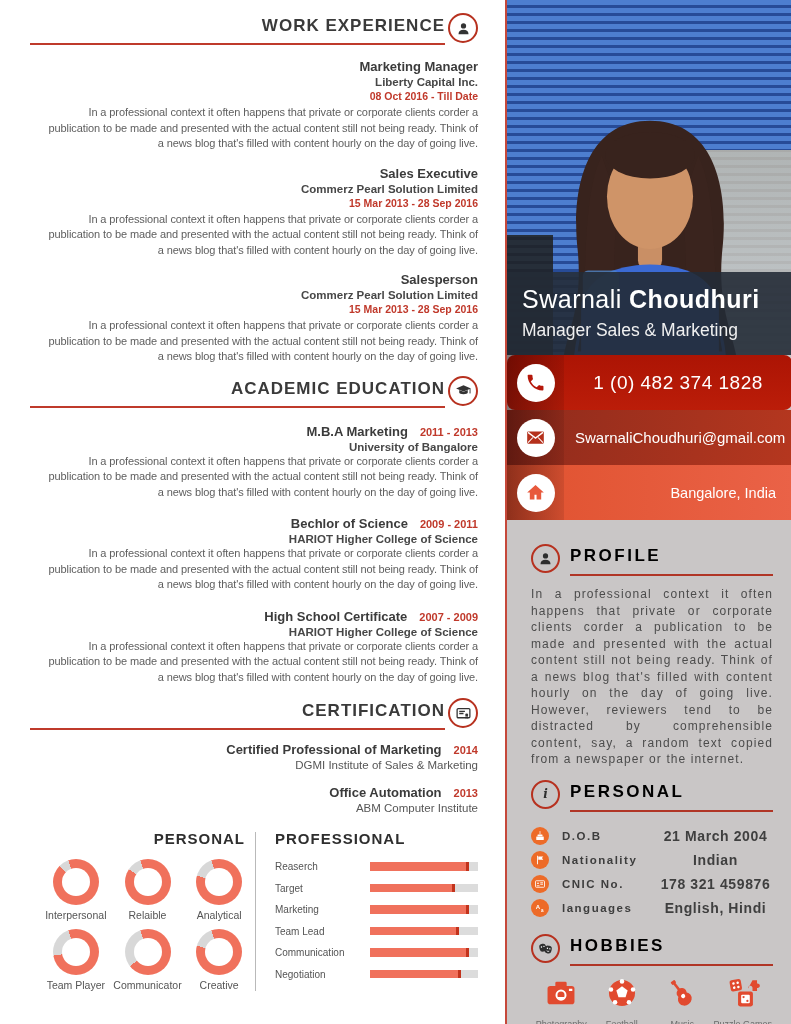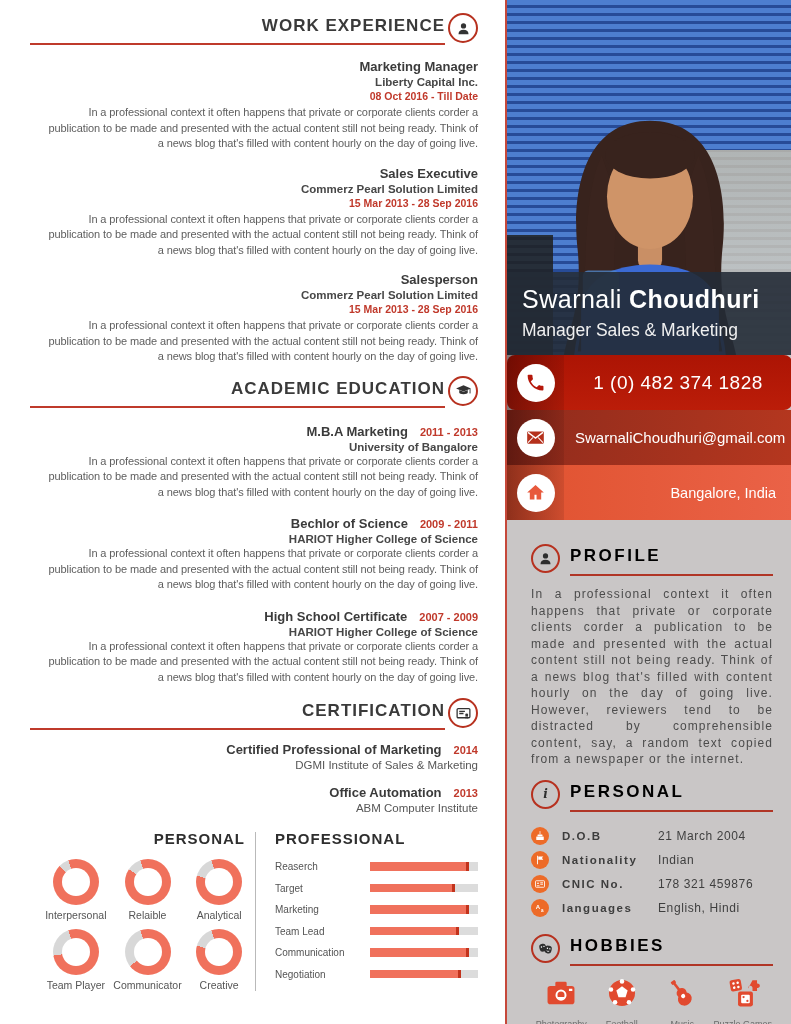--- a/index.html
+++ b/index.html
@@ -87,21 +87,21 @@
   .profile-sec { margin-top:24px; }
   .personal-sec { margin-top:12px; }
   .hobbies-sec { margin-top:14px; }
 
   .p-rows { margin-top:12px; }
   .p-row { display:flex; align-items:center; height:24px; }
   .p-icon { flex:none; width:18px; height:18px; border-radius:50%; background:#ed6b28; color:#fff;
             display:flex; align-items:center; justify-content:center; margin-right:13px; }
   .p-icon svg { width:12px; height:12px; }
   .p-label { width:96px; font-size:11.5px; font-weight:bold; letter-spacing:1.5px; color:#3d3d3d; }
-  .p-value { flex:1; text-align:left; font-size:12px; letter-spacing:0.6px; color:#3f3f3f; }
+  .p-value { flex:1; text-align:center; font-size:14px; letter-spacing:0.6px; color:#3f3f3f;font-weight:bold; }
 
   .hobby-row { display:flex; margin-top:10px; }
   .hobby { flex:1; display:flex; flex-direction:column; align-items:center; }
   .hobby svg { width:36px; height:34px; color:#e14a2f; }
   .hobby-label { margin-top:5px; font-size:9px; color:#6b6b6b; }
 </style>
 </head>
 <body>
 
 <div class="page">

